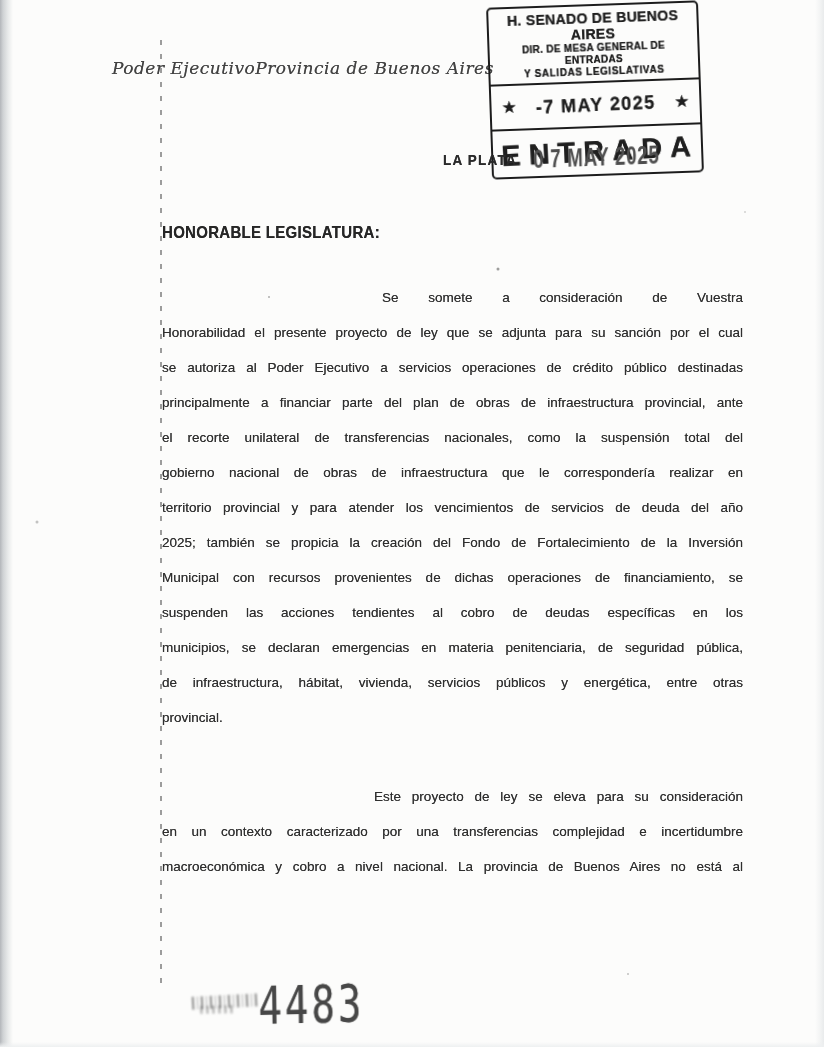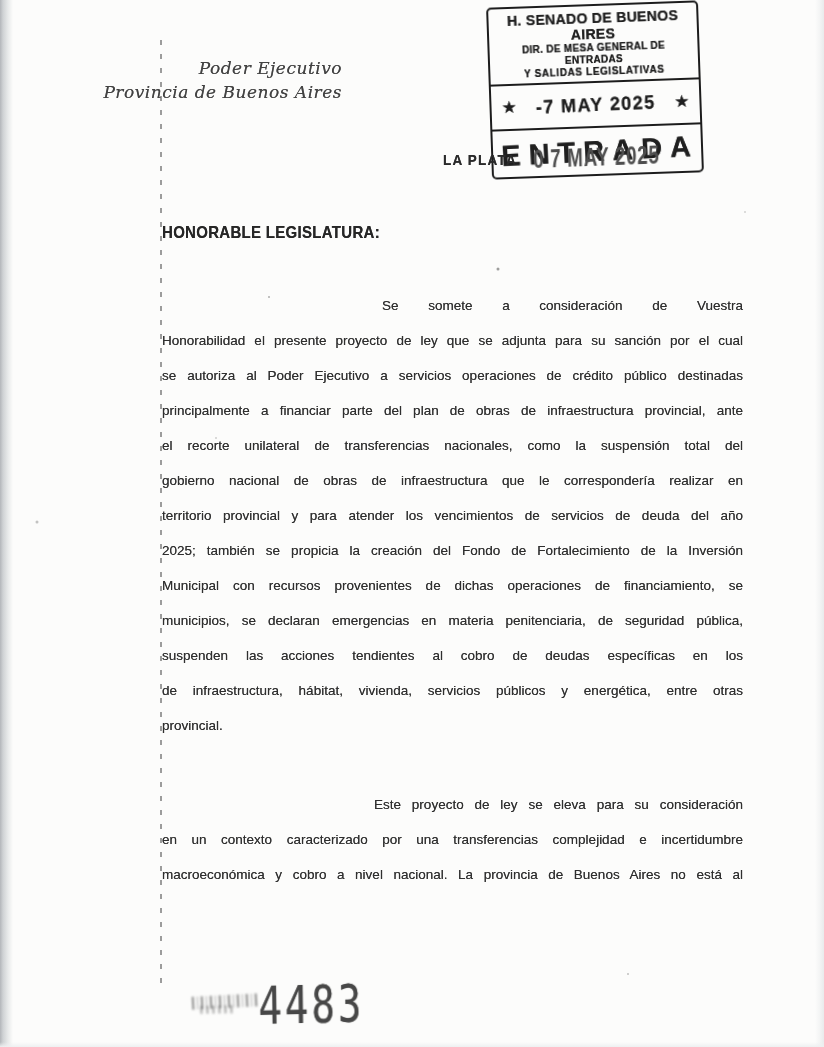--- a/index.html
+++ b/index.html
@@ -26,21 +26,21 @@
   .specks{left:0;top:0;width:2px;height:2px;border-radius:50%;background:transparent;
     box-shadow:
       497px 268px 0 0.5px rgba(80,80,80,.55),
       268px 296px 0 0 rgba(100,100,100,.5),
       627px 973px 0 0 rgba(120,120,120,.45),
       36px 521px 0 0.5px rgba(110,110,110,.4),
       744px 211px 0 0 rgba(130,130,130,.35),
       215px 437px 0 0 rgba(120,120,120,.35);}
 
   
-  .letterhead{left:112px;top:56px;width:230px;display:flex;flex-direction:column;align-items:flex-end;
+  .letterhead{left:112px;top:56px;width:230px;display:flex;align-items:flex-end;
     font-family:"DejaVu Serif",serif;font-style:italic;color:#424242;
     text-shadow:0 0 .4px rgba(60,60,60,.7);}
   .lh1{font-size:17px;line-height:24px;white-space:nowrap;letter-spacing:.5px;}
   .lh2{font-size:17px;line-height:24px;white-space:nowrap;letter-spacing:.5px;}
 
   
   .entry-stamp{left:489px;top:4px;width:208px;color:#1f1f1f;
     border:2.5px solid #1c1c1c;border-radius:5px;
     transform:rotate(-2deg);transform-origin:center;
     filter:blur(.25px);
@@ -65,21 +65,21 @@
   .date-stamp{left:533px;top:144px;font-size:26px;font-weight:bold;letter-spacing:1px;
     color:#4e4e4e;transform:scaleX(.72) rotate(-1.5deg);transform-origin:left top;
     filter:blur(.45px);white-space:nowrap;}
 
   
   .salutation{left:162px;top:222px;font-size:15px;font-weight:bold;letter-spacing:.3px;
     transform:scaleY(1.12);transform-origin:left top;color:#262626;
     text-shadow:0 0 .45px rgba(35,35,35,.85);}
 
   
-  .body-text{left:162px;top:288px;width:581px;font-size:13.5px;color:#2f2f2f;
+  .body-text{left:162px;top:280px;width:581px;font-size:13.5px;color:#2f2f2f;
     text-shadow:0 0 .4px rgba(45,45,45,.75);}
   .ln{height:35px;line-height:35px;text-align:justify;text-align-last:justify;white-space:normal;}
   .ln-last{text-align-last:left;}
   .indent1{padding-left:220px;}
   .indent2{padding-left:212px;margin-top:44px;}
 
   
   .smudge{left:192px;top:995px;width:68px;height:13px;transform:rotate(-3deg);
     filter:blur(.8px);
     background:repeating-linear-gradient(90deg,rgba(60,60,60,.6) 0 2px,transparent 2px 5px,rgba(60,60,60,.4) 5px 6px,transparent 6px 9px);}
@@ -129,22 +129,22 @@
   <div class="abs body-text">
     <div class="ln indent1">Se somete a consideración de Vuestra</div>
     <div class="ln">Honorabilidad el presente proyecto de ley que se adjunta para su sanción por el cual</div>
     <div class="ln">se autoriza al Poder Ejecutivo a servicios operaciones de crédito público destinadas</div>
     <div class="ln">principalmente a financiar parte del plan de obras de infraestructura provincial, ante</div>
     <div class="ln">el recorte unilateral de transferencias nacionales, como la suspensión total del</div>
     <div class="ln">gobierno nacional de obras de infraestructura que le correspondería realizar en</div>
     <div class="ln">territorio provincial y para atender los vencimientos de servicios de deuda del año</div>
     <div class="ln">2025; también se propicia la creación del Fondo de Fortalecimiento de la Inversión</div>
     <div class="ln">Municipal con recursos provenientes de dichas operaciones de financiamiento, se</div>
+    <div class="ln">suspenden las acciones tendientes al cobro de deudas específicas en los</div>
     <div class="ln">municipios, se declaran emergencias en materia penitenciaria, de seguridad pública,</div>
-    <div class="ln">suspenden las acciones tendientes al cobro de deudas específicas en los</div>
     <div class="ln">de infraestructura, hábitat, vivienda, servicios públicos y energética, entre otras</div>
     <div class="ln ln-last">provincial.</div>
     <div class="ln indent2">Este proyecto de ley se eleva para su consideración</div>
     <div class="ln">en un contexto caracterizado por una transferencias complejidad e incertidumbre</div>
     <div class="ln">macroeconómica y cobro a nivel nacional. La provincia de Buenos Aires no está al</div>
   </div>
 
   <div class="abs smudge"></div>
   <div class="abs footer-number">4483</div>
 

